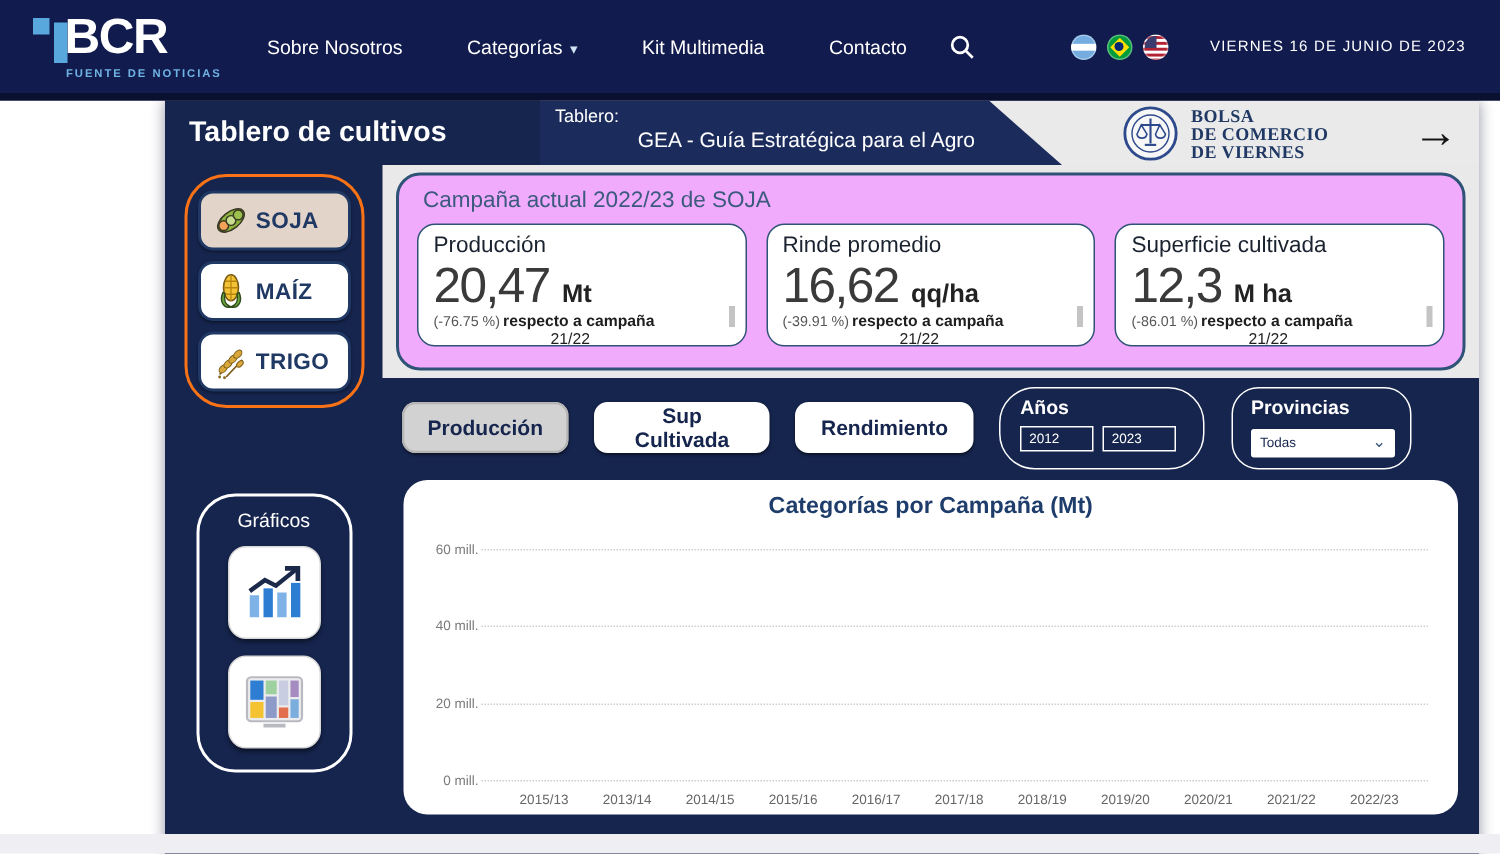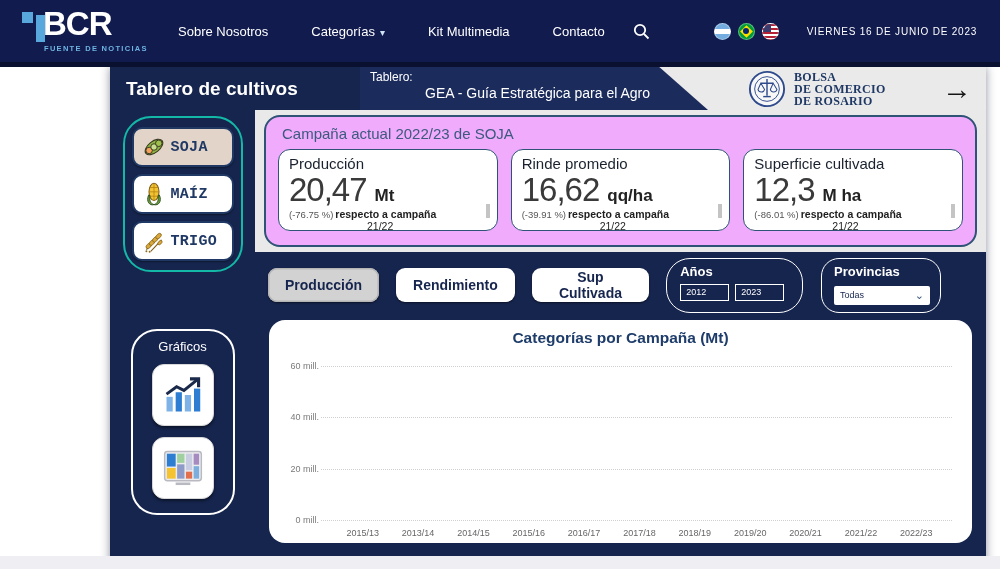--- a/index.html
+++ b/index.html
@@ -52,22 +52,22 @@
   .dh-right { flex:1; display:flex; align-items:center; padding:0 14px 0 40px; }
   .brand { display:flex; align-items:center; gap:8px; }
   .brand-text { font-family:"Liberation Serif", serif; font-weight:700; color:#1F3864;
     font-size:12px; line-height:12px; letter-spacing:.3px; }
   .header-arrow { margin-left:auto; font-size:30px; font-weight:700; color:#151515;
     line-height:30px; cursor:pointer; }
 
   
   .dash-body { display:flex; height:446px; }
   .sidebar { width:145px; flex:0 0 auto; padding-top:4px; }
-  .crop-group { width:120px; margin:2px auto 0; border:2px solid #14b8a6; border-radius:28px;
-    padding:9px 0; display:flex; flex-direction:column; align-items:center; gap:7px;font-family:Liberation Mono, monospace; }
+  .crop-group { width:120px; margin:2px auto 0; border:2px solid #f97316; border-radius:28px;
+    padding:9px 0; display:flex; flex-direction:column; align-items:center; gap:7px; }
   .crop-btn { width:102px; height:40px; background:#fff; border:2px solid #1F3864; border-radius:10px;
     display:flex; align-items:center; justify-content:flex-start; gap:4px; padding-left:7px;
     cursor:pointer; box-shadow:0 1px 2px rgba(0,0,0,.4); }
   .crop-btn.selected { background:#E2D4C9; }
   .crop-label { font-size:15px; font-weight:700; color:#1F3864; letter-spacing:.3px; }
   .graph-group { width:104px; margin:57px auto 0; border:2px solid #fff; border-radius:26px;
     padding:8px 0 14px; display:flex; flex-direction:column; align-items:center; }
   .graph-label { color:#fff; font-size:13px; margin-bottom:10px; }
   .graph-btn { width:62px; height:62px; background:#fff; border-radius:12px; margin-bottom:11px;
     display:flex; align-items:center; justify-content:center; cursor:pointer;
@@ -197,21 +197,21 @@
             <circle cx="20" cy="20" r="18" fill="#F7F7F7" stroke="#2E4A8C" stroke-width="2"></circle>
             <circle cx="20" cy="20" r="13" fill="none" stroke="#2E4A8C" stroke-width="1"></circle>
             <path d="M20 9.5 V27 M13.5 14 H26.5" stroke="#2E4A8C" stroke-width="1.5" fill="none"></path>
             <path d="M13.5 14 l-3 6.5 a3.6 3.6 0 0 0 7 0 z M26.5 14 l-3 6.5 a3.6 3.6 0 0 0 7 0 z" fill="none" stroke="#2E4A8C" stroke-width="1.1"></path>
             <path d="M16 28 h8" stroke="#2E4A8C" stroke-width="1.5"></path>
           </svg>
         </span>
         <div class="brand-text">
           <div>BOLSA</div>
           <div>DE COMERCIO</div>
-          <div>DE ROSARIO</div>
+          <div>DE VIERNES</div>
         </div>
       </div>
       <div class="header-arrow">→</div>
     </div>
   </div>
 
   <div class="dash-body">
 
     <div class="sidebar">
       <div class="crop-group">
@@ -330,22 +330,22 @@
               </div>
               <div class="mc-note2">21/22</div>
               <span class="mc-scroll"></span>
             </div>
           </div>
         </div>
       </div>
 
       <div class="controls-section">
         <button class="tab-btn selected">Producción</button>
+        <button class="tab-btn">Sup Cultivada</button>
         <button class="tab-btn">Rendimiento</button>
-        <button class="tab-btn">Sup Cultivada</button>
         <div class="anios-group">
           <div class="group-label">Años</div>
           <div class="anios-inputs">
             <input class="year-input" value="2012" style="">
             <input class="year-input" value="2023" style="">
           </div>
         </div>
         <div class="prov-group">
           <div class="group-label">Provincias</div>
           <div class="dropdown">

